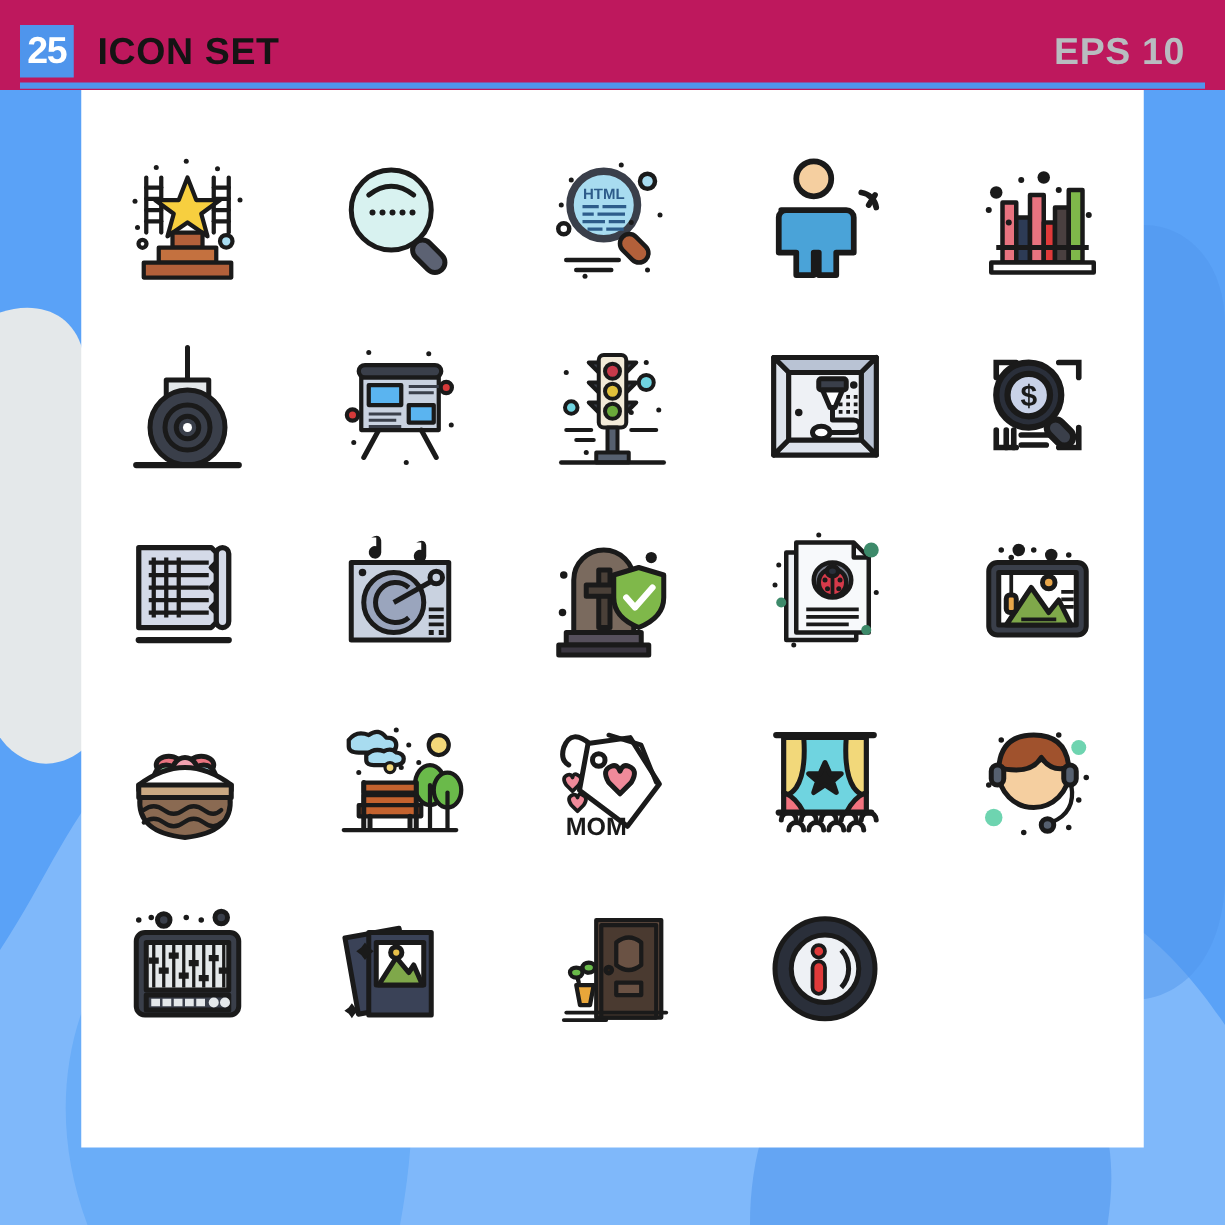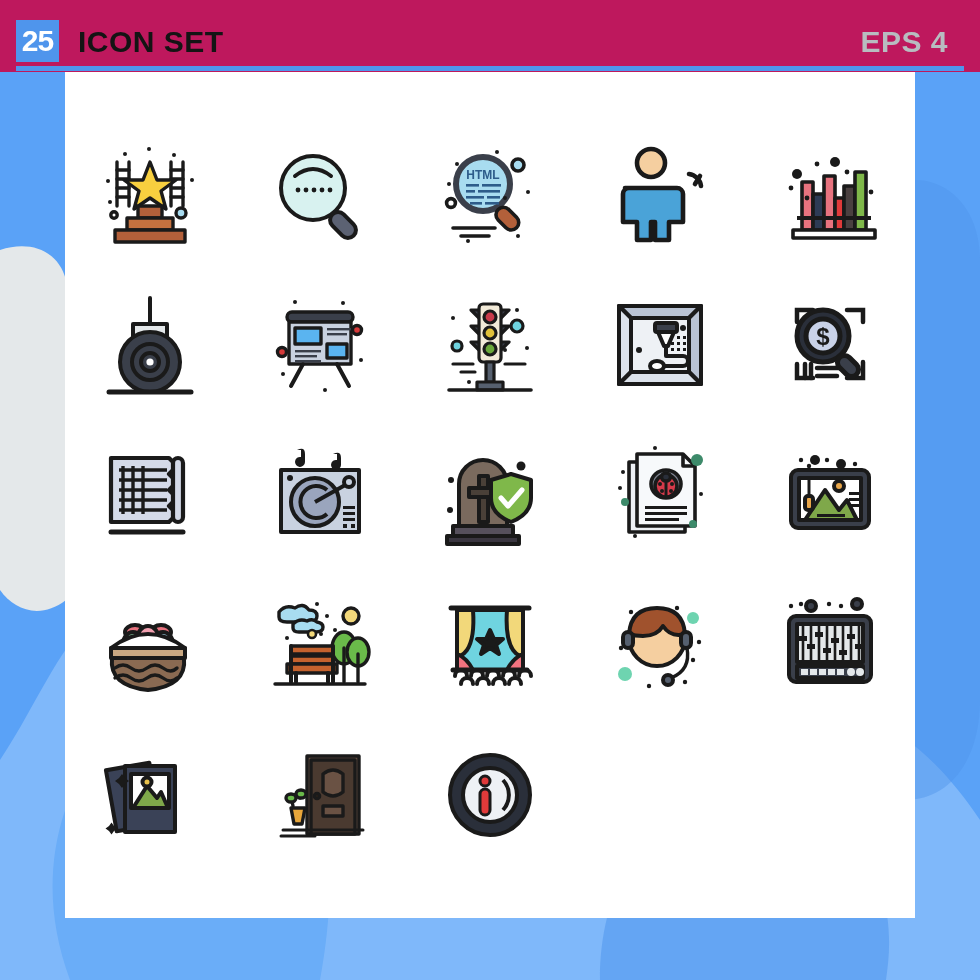--- a/index.html
+++ b/index.html
@@ -35,41 +35,41 @@
     color:#b8bcc0;letter-spacing:.5px;
   }
   #rule{
     position:absolute;left:16px;top:66px;width:948px;height:5px;background:#4f95ec;
   }
   
   #grid{
     position:absolute;left:65px;top:100px;width:850px;height:780px;z-index:4;
     display:grid;grid-template-columns:repeat(5,1fr);grid-template-rows:repeat(5,150px);
   }
-  .cell{display:flex;align-items:flex-end;justify-content:center;}
+  .cell{display:flex;align-items:center;justify-content:center;}
   .cell svg{display:block;}
 </style>
 </head>
 <body>
 
 <svg id="bg" viewBox="0 0 980 980" preserveAspectRatio="none">
   <rect x="0" y="0" width="980" height="980" fill="#5aa2f7"></rect>
   <path d="M0,980 L0,760 C40,700 60,640 110,600 C170,552 230,560 300,600 C380,646 440,700 520,720 C620,746 700,700 790,700 C880,700 940,760 980,820 L980,980 Z" fill="#7fb8fa"></path>
   <path d="M70,980 C40,900 50,820 90,760 C140,688 210,690 270,740 C330,790 340,870 320,980 Z" fill="#6aadf8"></path>
   <path d="M600,980 C600,890 640,820 720,790 C800,760 860,800 880,880 C892,926 890,952 886,980 Z" fill="#4f95ec" opacity=".55"></path>
   <path d="M915,180 C950,180 980,210 980,260 L980,700 C980,760 950,800 905,800 C880,800 912,600 912,460 C912,340 880,180 915,180 Z" fill="#4f95ec" opacity=".45"></path>
   <path d="M0,250 C30,240 58,250 66,280 L66,600 C40,620 14,610 0,590 Z" fill="#e4e8ea"></path>
 </svg>
 
 <div id="card"></div>
 
 <div id="header">
   <div id="badge">25</div>
   <div id="title">ICON SET</div>
-  <div id="eps">EPS 4</div>
+  <div id="eps">EPS 10</div>
   <div id="rule"></div>
 </div>
 
 <div id="grid">
 
   <div class="cell">
   <svg width="110" height="110" viewBox="0 0 110 110">
     <g stroke="#1a1a1a" stroke-width="3.4" stroke-linecap="round" stroke-linejoin="round" fill="none">
       <g>
         <line x1="22" y1="22" x2="22" y2="66"></line>
@@ -473,20 +473,34 @@
           <circle cx="22" cy="48" r="2"></circle>
       <circle cx="56" cy="44" r="2"></circle>
           <circle cx="52" cy="14" r="2"></circle>
     </g>
     <g fill="#f2d87a">
           <circle cx="47" cy="44" r="4" stroke="#1a1a1a" stroke-width="2.6"></circle>
         </g>
   </svg>
   </div>
 
+  <div class="cell">
+  <svg width="110" height="110" viewBox="0 0 110 110">
+    <g stroke="#1a1a1a" stroke-width="4" stroke-linejoin="round" stroke-linecap="round" fill="none">
+      <path d="M38 26 q-16 -14 -22 2 q-3 10 4 14"></path>
+      <path d="M40 22 L74 22 L92 62 L62 92 L28 58 Z" fill="#ffffff" transform="rotate(-8 58 56)"></path>
+      <path d="M52 18 L78 26 L90 56" stroke-width="3.6"></path>
+      <circle cx="44" cy="38" r="5" fill="#ffffff"></circle>
+      <path d="M52 56 q-6 -10 2 -13 q5 -2 7 4 q2 -6 7 -4 q8 3 2 13 l -9 9 z" fill="#f08a9a"></path>
+      <path d="M18 58 q-4 -6 1 -8 q3 -1 4 2 q1 -4 4 -2 q5 2 1 8 l -5 5 z" fill="#f08a9a" stroke-width="3"></path>
+      <path d="M22 74 q-4 -6 1 -8 q3 -1 4 2 q1 -4 4 -2 q5 2 1 8 l -5 5 z" fill="#f08a9a" stroke-width="3"></path>
+    </g>
+    <text x="42" y="98" font-size="20" font-weight="bold" fill="#1a1a1a" font-family="Liberation Sans, sans-serif" text-anchor="middle">MOM</text>
+  </svg>
+  </div>
 
 
   <div class="cell">
   <svg width="110" height="110" viewBox="0 0 110 110">
     <g stroke="#1a1a1a" stroke-width="4" stroke-linejoin="round" stroke-linecap="round">
       <rect x="22" y="20" width="66" height="60" fill="#6fd4e0"></rect>
       <path d="M22 20 L38 20 q2 28 -6 40 q-6 8 -10 4 z" fill="#f2d87a"></path>
       <path d="M88 20 L72 20 q-2 28 6 40 q6 8 10 4 z" fill="#f2d87a"></path>
       <path d="M22 64 q10 4 16 16 L22 80 Z" fill="#f2737f"></path>
       <path d="M88 64 q-10 4 -16 16 L88 80 Z" fill="#f2737f"></path>

